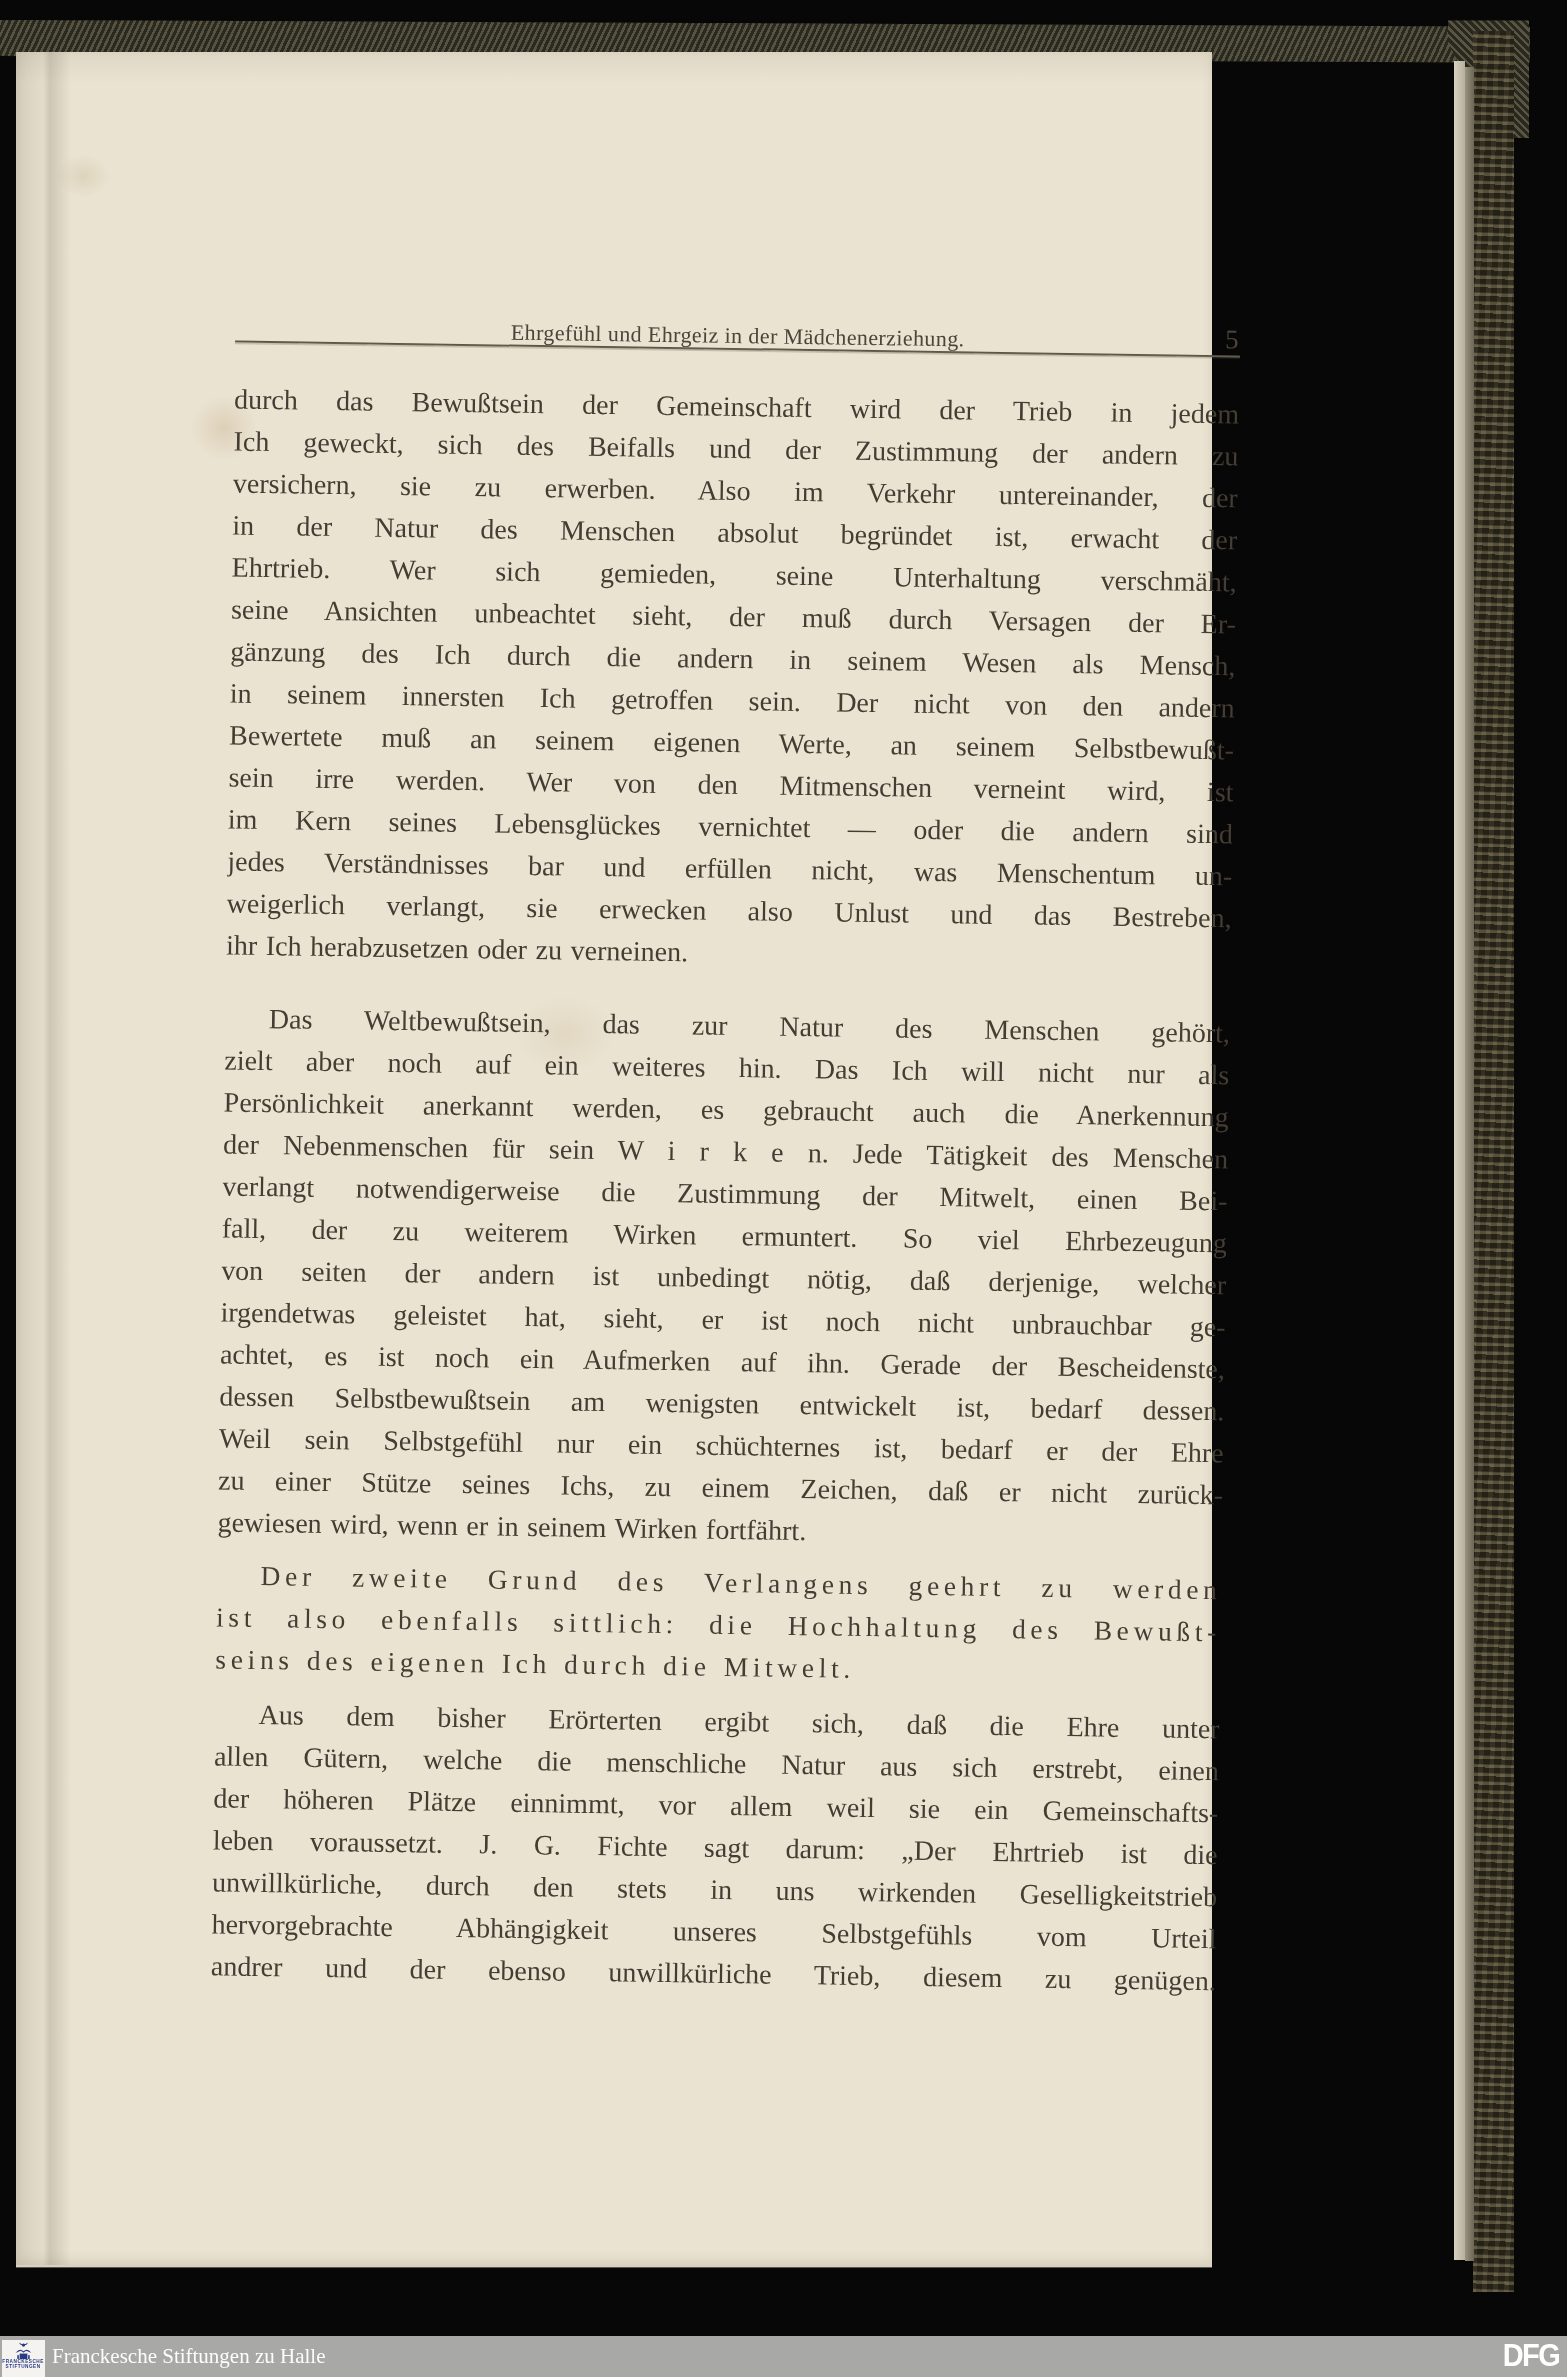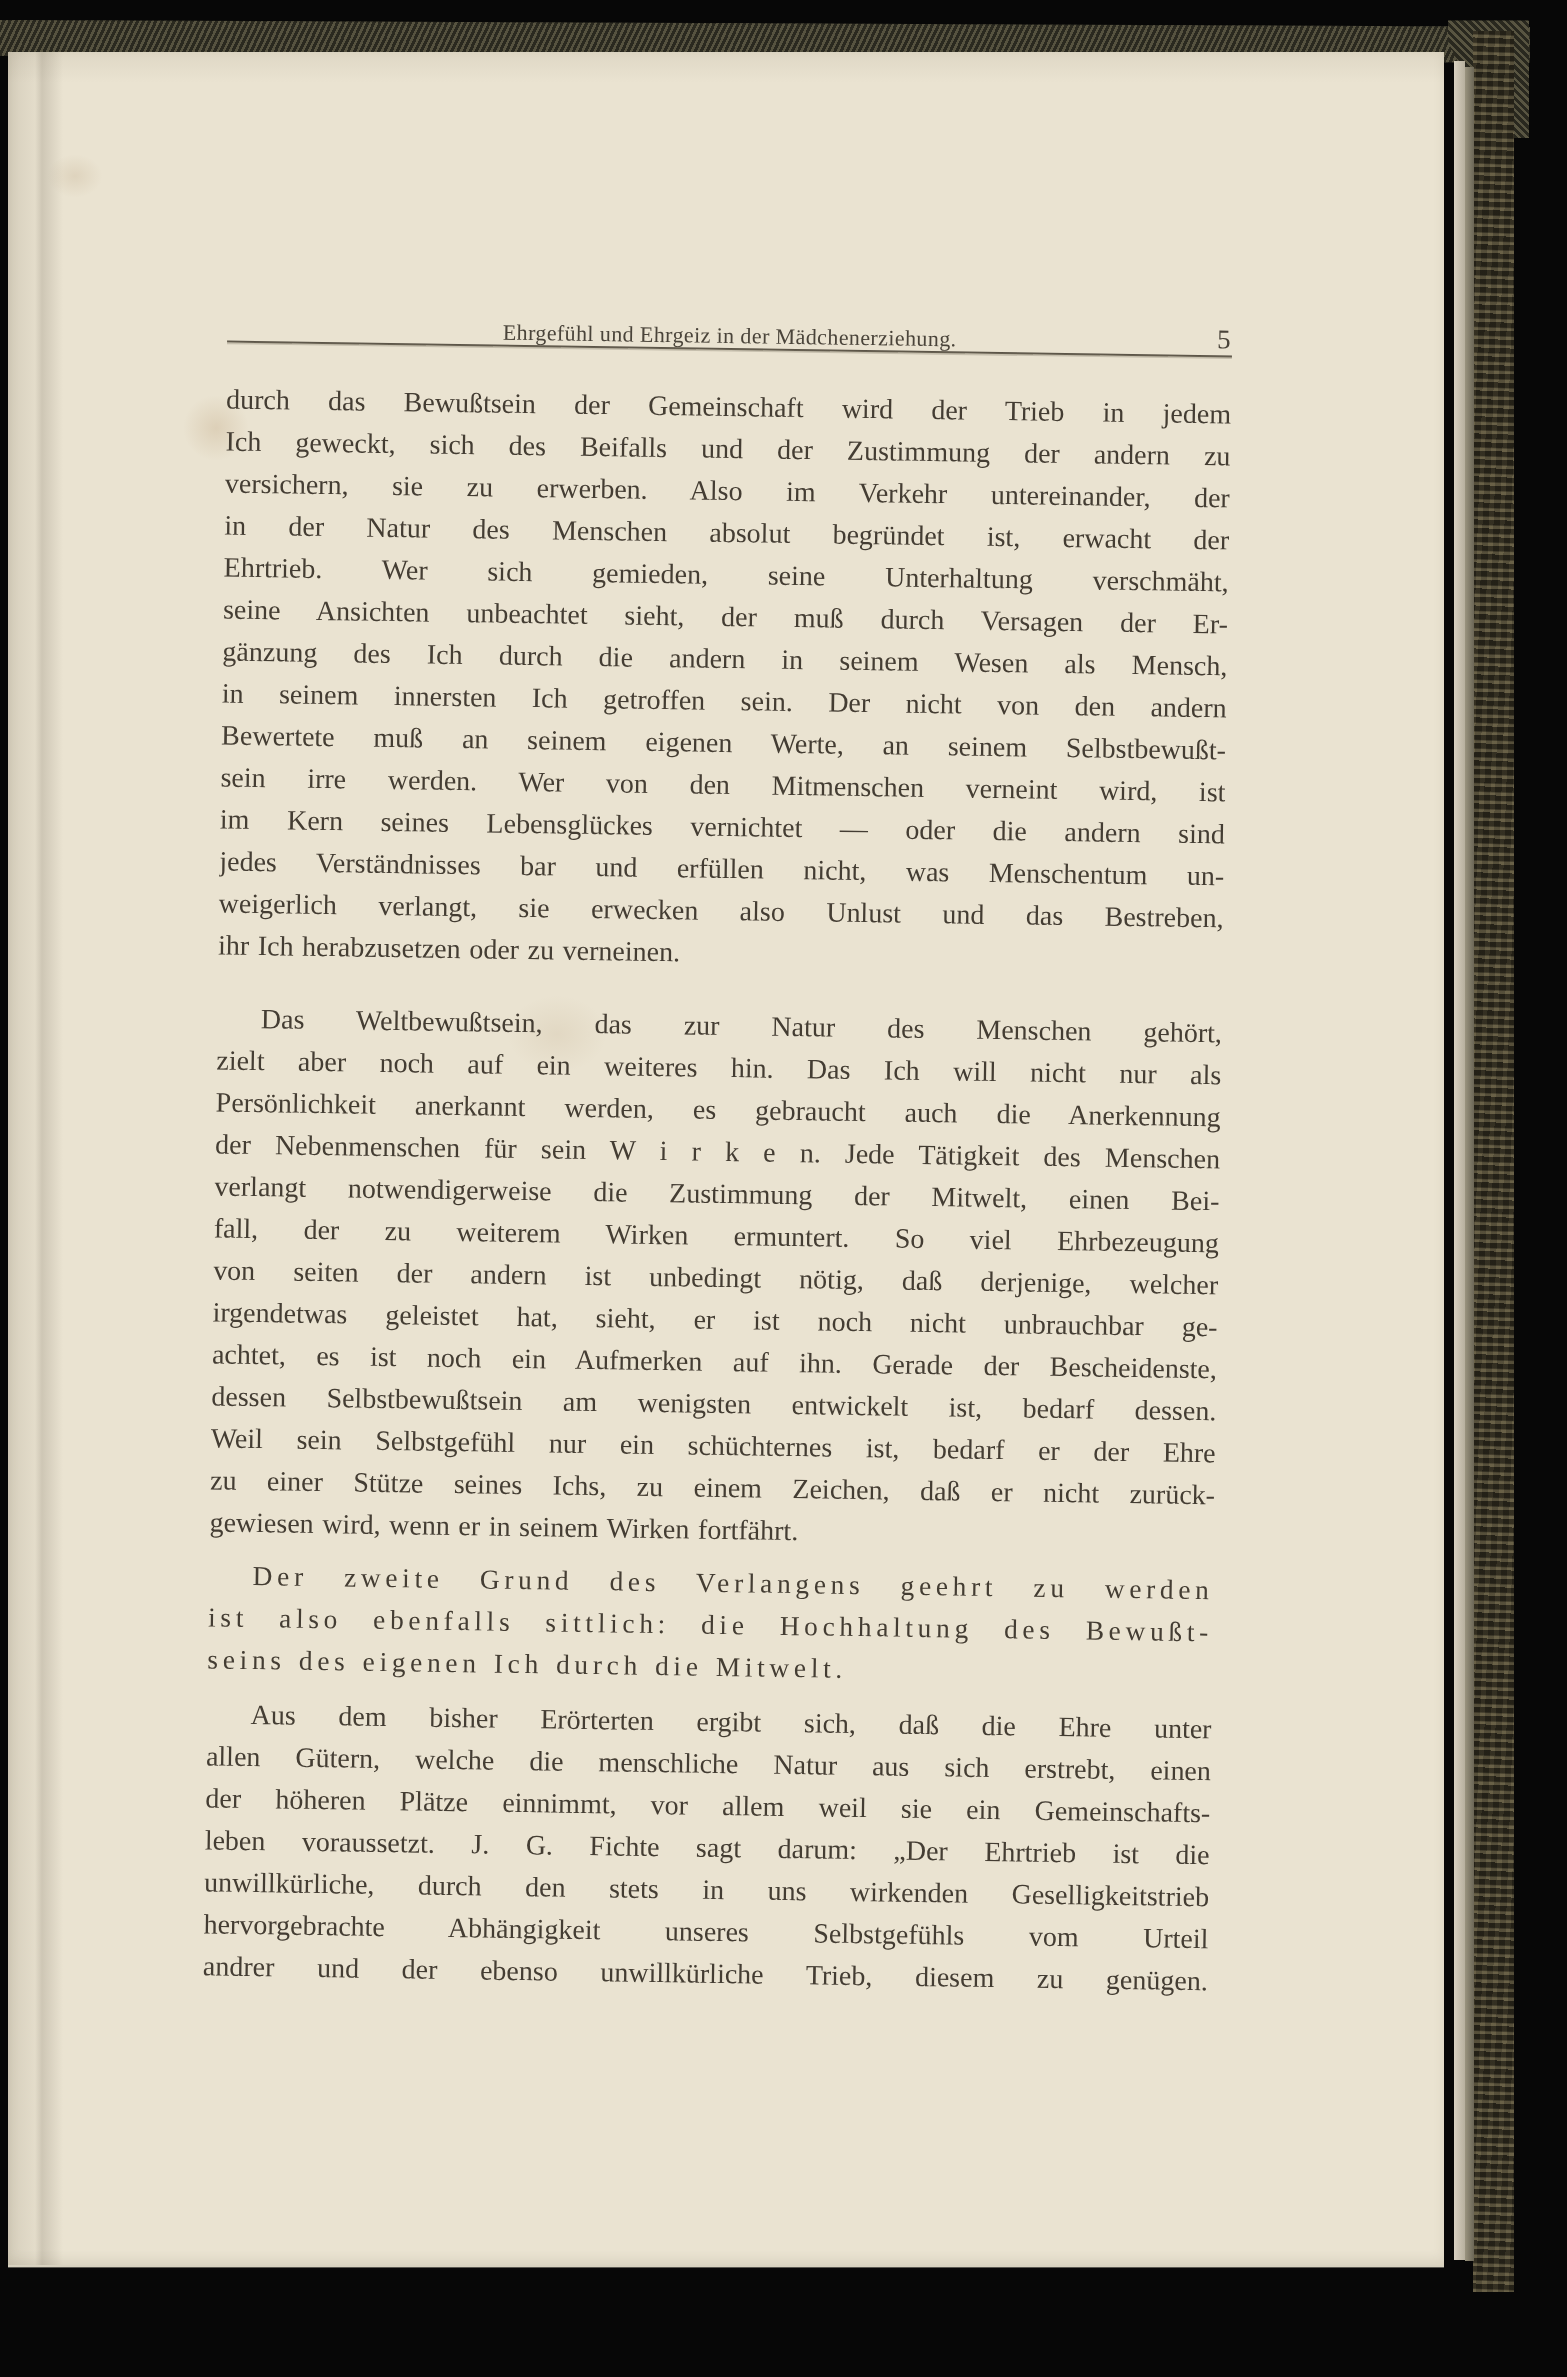--- a/index.html
+++ b/index.html
@@ -38,21 +38,21 @@
   }
 
   
   .fore-edge-light{position:absolute;left:1454px;top:61px;width:11px;height:2199px;
     background:linear-gradient(90deg,#d8d1c1,#b7b09e);}
   .fore-edge-dark{position:absolute;left:1465px;top:67px;width:9.4px;height:2194px;
     background:linear-gradient(90deg,#9a947f,#6b6656);}
 
   
   .page{
-    position:absolute;left:8px;top:52px;width:1436px;height:2213px;
+    position:absolute;left:16px;top:52px;width:1196px;height:2213px;
     background:
       radial-gradient(47px 47px at 208px 376px, rgba(160,120,70,.18), rgba(160,120,70,0) 70%),
       radial-gradient(71px 55px at 549px 982px, rgba(150,115,70,.10), rgba(150,115,70,0) 70%),
       radial-gradient(39px 31px at 67px 124px, rgba(150,115,70,.14), rgba(150,115,70,0) 70%),
       linear-gradient(90deg, rgba(120,110,90,.18) 0px, rgba(120,110,90,.06) 27px, rgba(60,50,35,.16) 34px, rgba(120,110,90,0) 55px),
       linear-gradient(180deg, rgba(120,110,90,.10) 0, rgba(120,110,90,0) 31px),
       var(--page);
     box-shadow:0 2.4px 0 #d8d2c0, inset 0 -4.7px 11px rgba(90,80,60,.12);
   }
 
@@ -175,15 +175,34 @@
             <div class="line">leben voraussetzt.  J. G. Fichte sagt darum: „Der Ehrtrieb ist die</div>
             <div class="line">unwillkürliche, durch den stets in uns wirkenden Geselligkeitstrieb</div>
             <div class="line">hervorgebrachte Abhängigkeit unseres Selbstgefühls vom Urteil</div>
             <div class="line">andrer und der ebenso unwillkürliche Trieb, diesem zu genügen.</div>
           </div>
         </div>
 
     </div>
   </div>
 
+  <div class="footer-bar">
+    <div class="logo-box">
+      <svg class="logo-emblem" viewBox="0 0 24 22" xmlns="http://www.w3.org/2000/svg">
+        <g fill="#2b3a85">
+          <circle cx="12" cy="4" r="2.2"></circle>
+          <path d="M12 4 L6 0.5 L8.5 4 Z"></path>
+          <path d="M12 4 L18 0.5 L15.5 4 Z"></path>
+          <path d="M2 14 Q7 7 12 12 Q17 7 22 14 L19 13 Q15 10 12 14 Q9 10 5 13 Z"></path>
+          <rect x="7" y="15" width="10" height="7"></rect>
+          <rect x="4" y="17" width="2" height="5"></rect>
+          <rect x="18" y="17" width="2" height="5"></rect>
+        </g>
+      </svg>
+      <span class="logo-line">FRANCKESCHE</span>
+      <span class="logo-line">STIFTUNGEN</span>
+    </div>
+    <div class="institution">Franckesche Stiftungen zu Halle</div>
+    <div class="dfg-logo">DFG</div>
+  </div>
 
 </div>
 
 
 </body></html>

